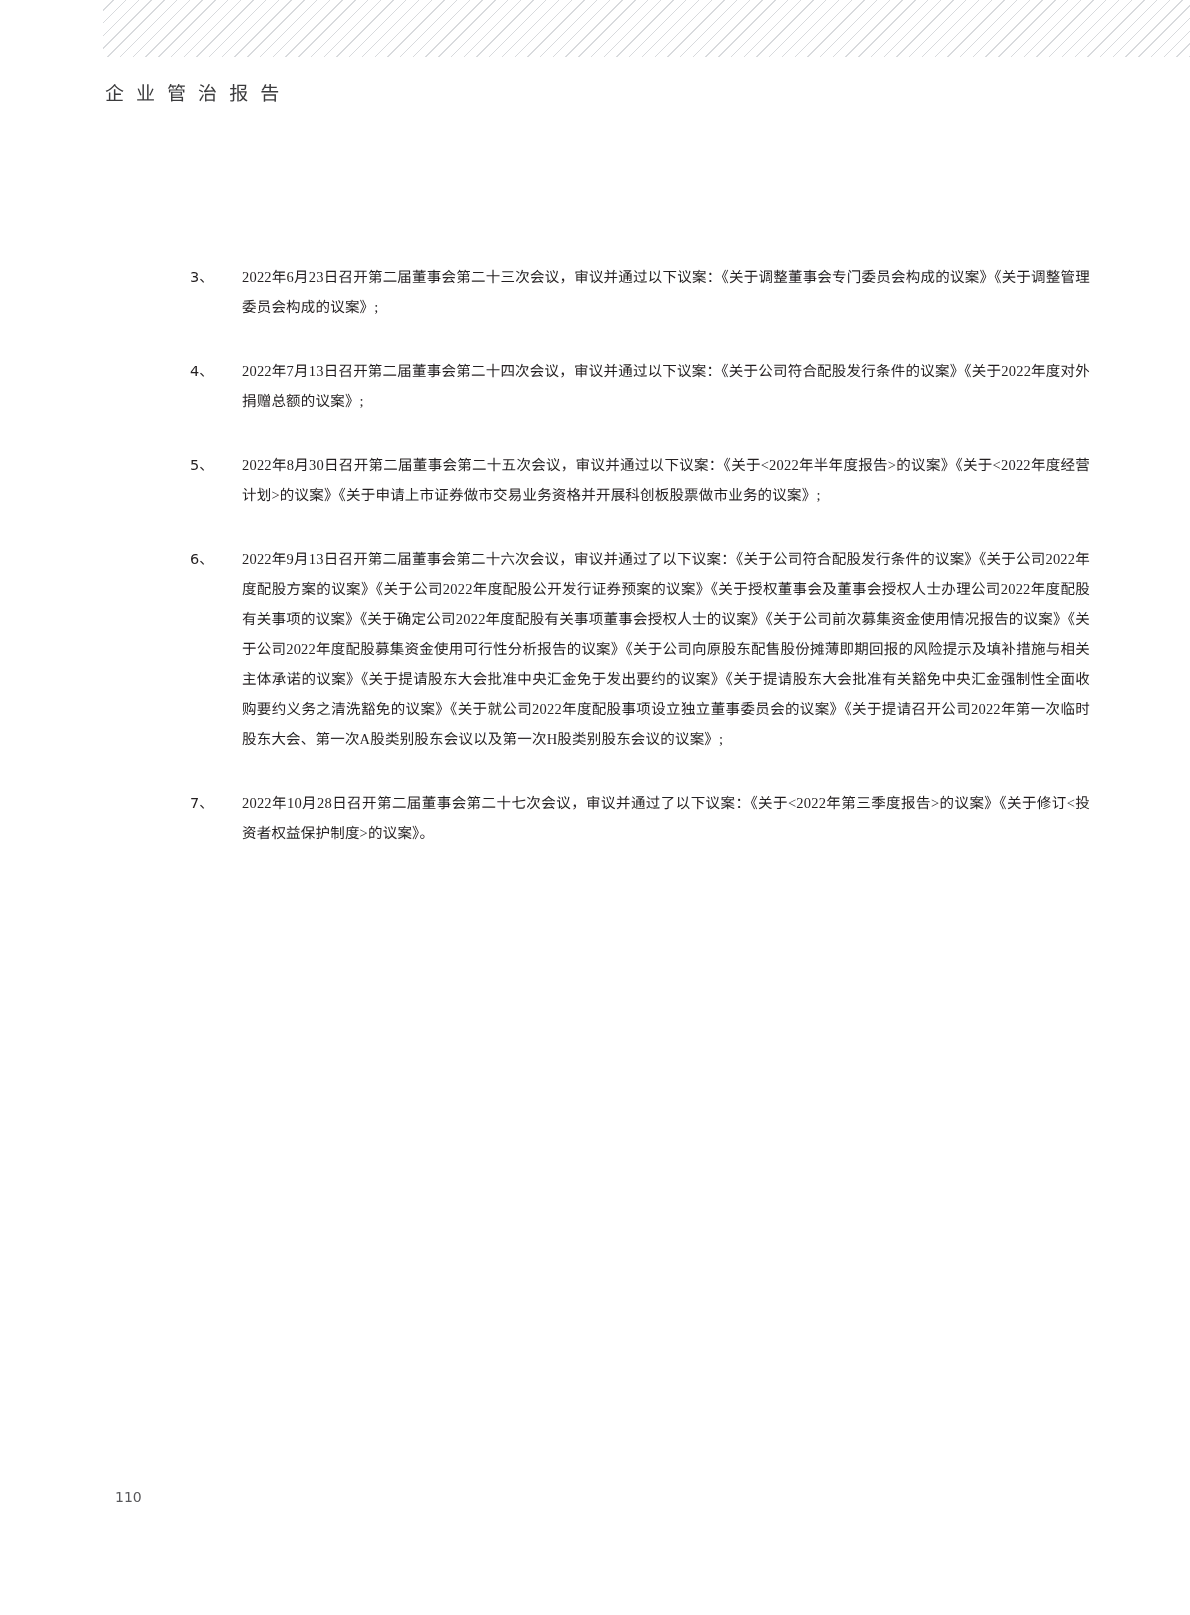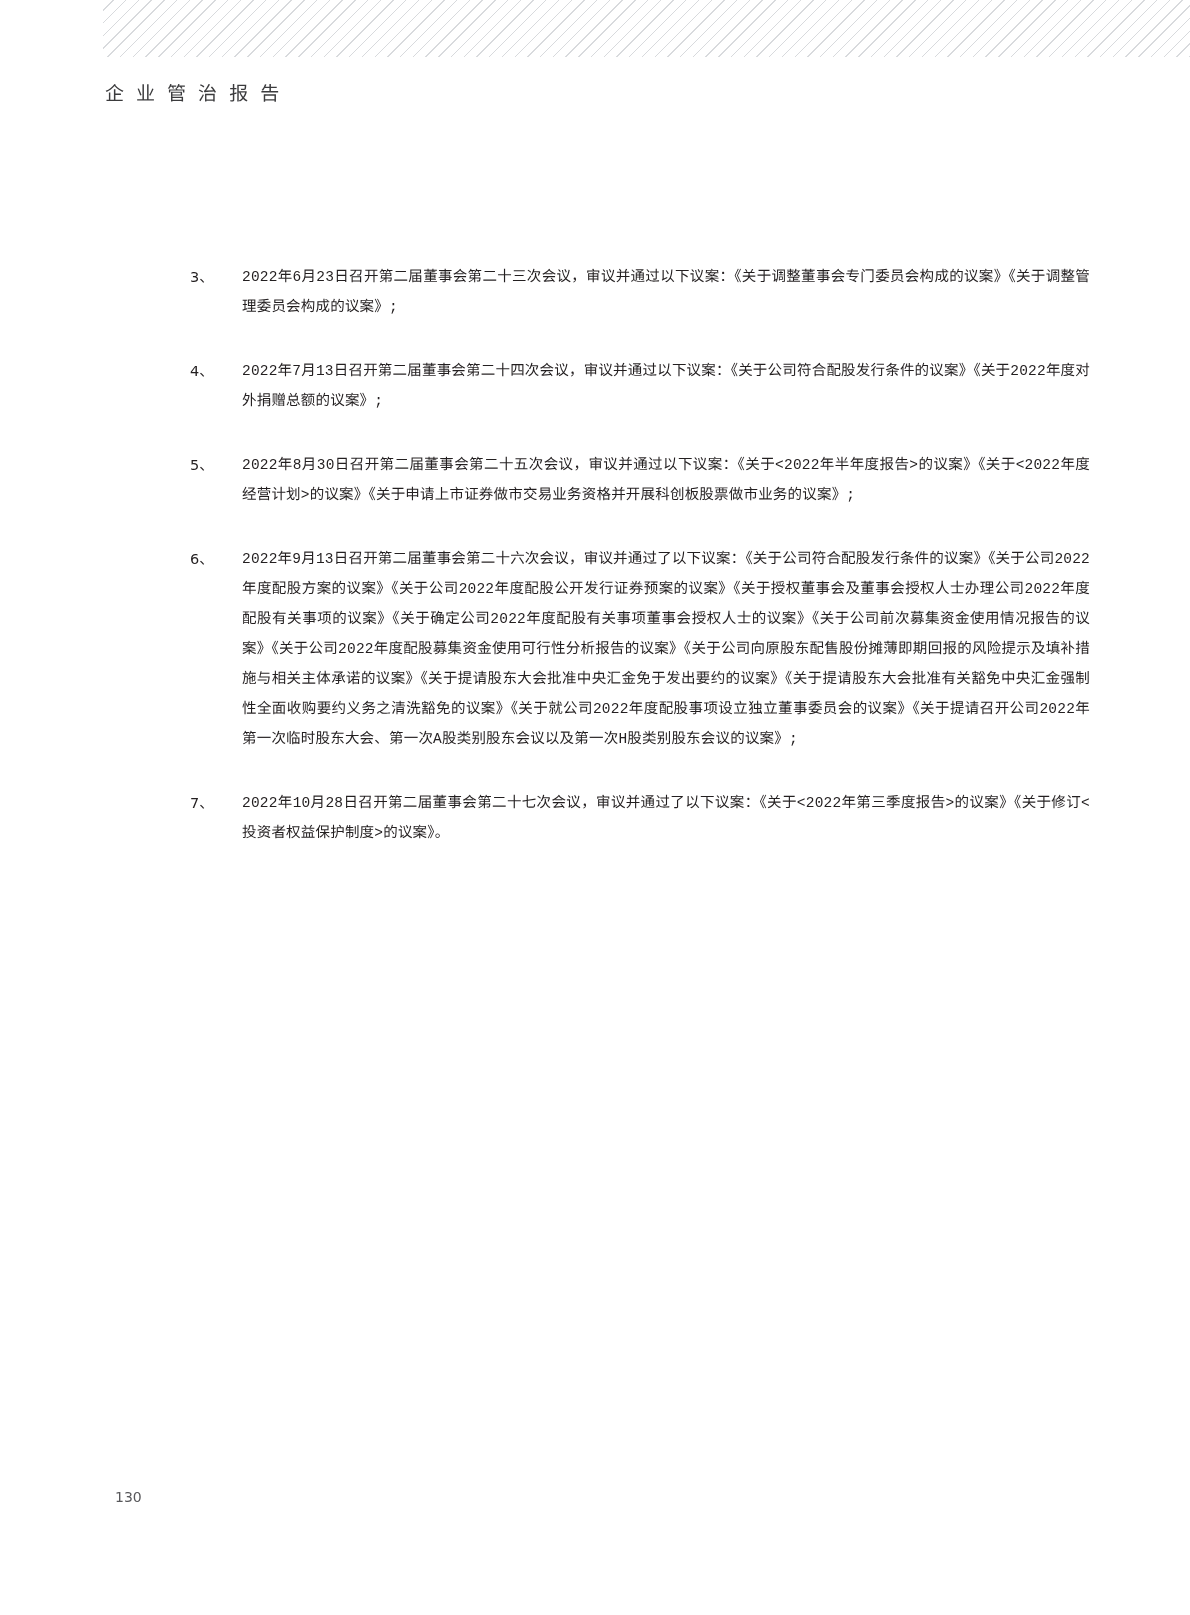--- a/index.html
+++ b/index.html
@@ -64,21 +64,21 @@
     color: #231f20;
     font-family: "DejaVu Sans", "Liberation Sans", sans-serif;
   }
 
   .item-text {
     flex: 1 1 auto;
     font-size: 14.5px;
     line-height: 30px;
     color: #231f20;
     text-align: justify;
-    font-family: Liberation Mono, monospace;
+    font-family: Liberation Serif, serif;
     letter-spacing: 0.2px;
   }
 
   .page-number {
     position: absolute;
     left: 115px;
     top: 1489px;
     font-size: 14px;
     color: #58585b;
     font-family: "DejaVu Sans", "Liberation Sans", sans-serif;
@@ -113,13 +113,13 @@
     <div class="item-text">2022年9月13日召开第二届董事会第二十六次会议，审议并通过了以下议案：《关于公司符合配股发行条件的议案》《关于公司2022年度配股方案的议案》《关于公司2022年度配股公开发行证券预案的议案》《关于授权董事会及董事会授权人士办理公司2022年度配股有关事项的议案》《关于确定公司2022年度配股有关事项董事会授权人士的议案》《关于公司前次募集资金使用情况报告的议案》《关于公司2022年度配股募集资金使用可行性分析报告的议案》《关于公司向原股东配售股份摊薄即期回报的风险提示及填补措施与相关主体承诺的议案》《关于提请股东大会批准中央汇金免于发出要约的议案》《关于提请股东大会批准有关豁免中央汇金强制性全面收购要约义务之清洗豁免的议案》《关于就公司2022年度配股事项设立独立董事委员会的议案》《关于提请召开公司2022年第一次临时股东大会、第一次A股类别股东会议以及第一次H股类别股东会议的议案》;</div>
   </div>
 
   <div class="item">
     <div class="item-num">7、</div>
     <div class="item-text">2022年10月28日召开第二届董事会第二十七次会议，审议并通过了以下议案：《关于&lt;2022年第三季度报告&gt;的议案》《关于修订&lt;投资者权益保护制度&gt;的议案》。</div>
   </div>
 
 </div>
 
-<div class="page-number">130</div>
+<div class="page-number">110</div>
 
 </body></html>

